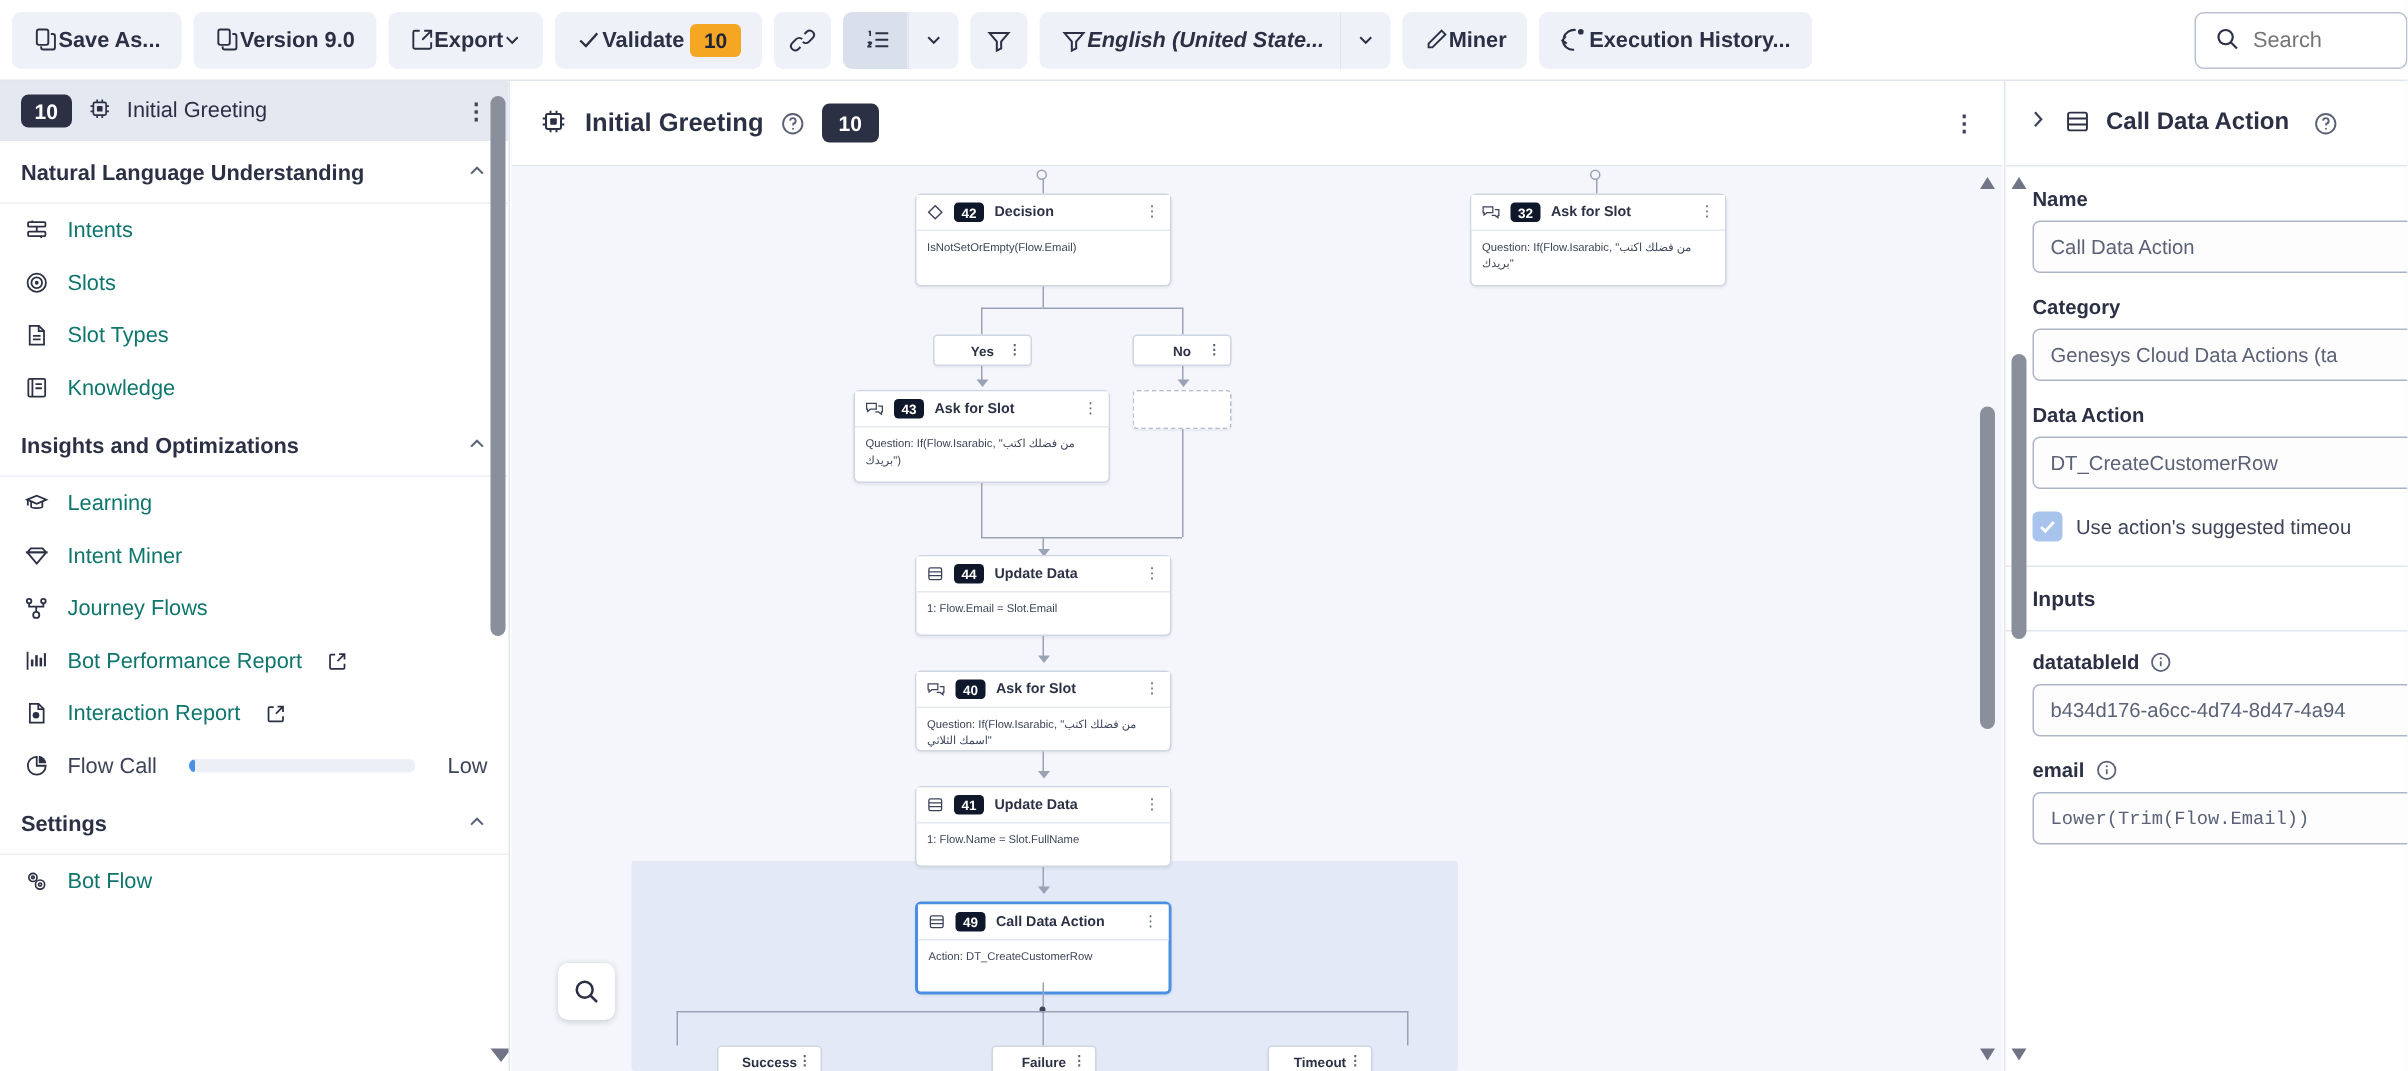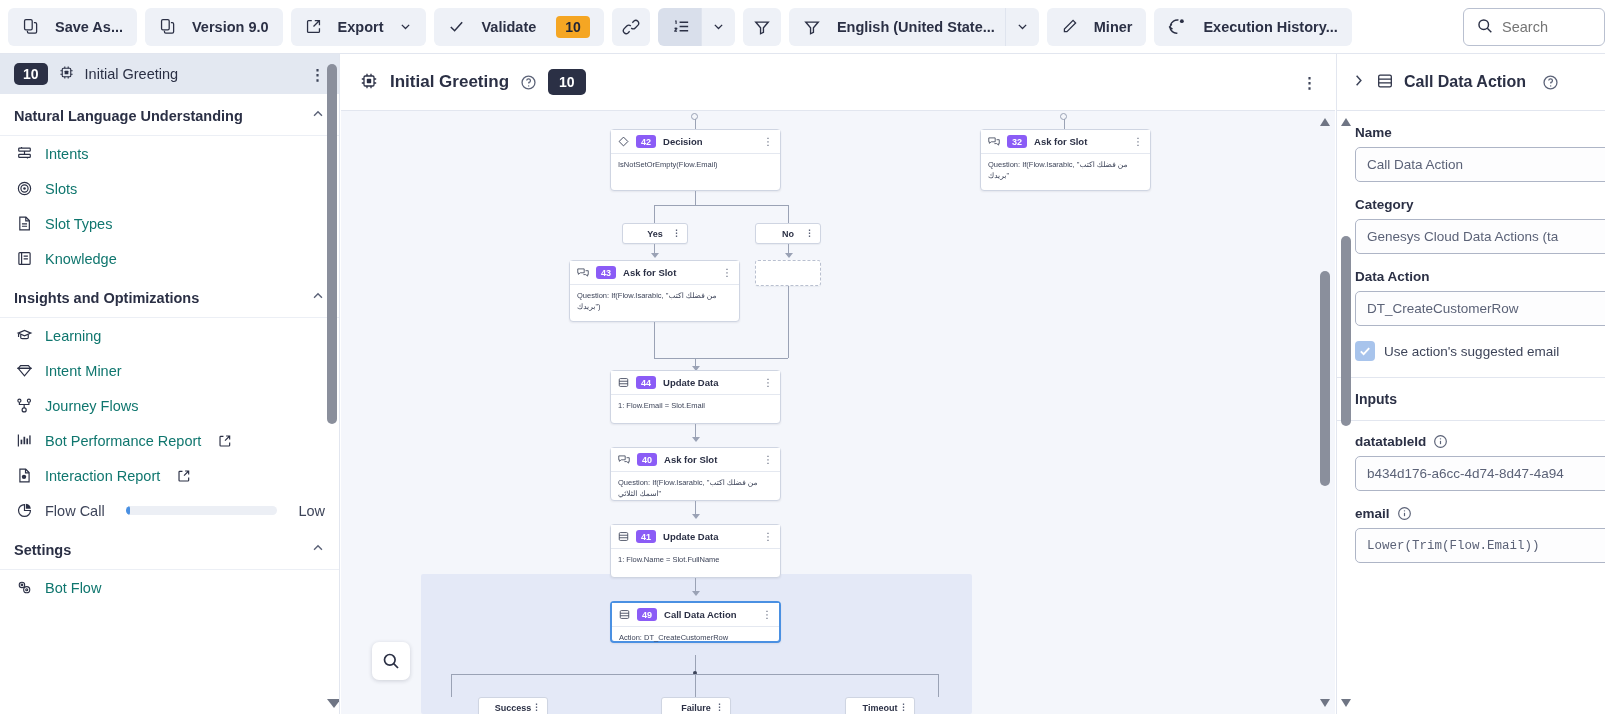--- a/index.html
+++ b/index.html
@@ -14,35 +14,35 @@
   .app { position:relative; width:1605px; height:714px; }
 
   
   .toolbar{
     position:absolute; top:0; left:0; width:1605px; height:54px;
     background:#fff; border-bottom:1px solid #e2e6ef;
     display:flex; align-items:center; gap:8px; padding:0 8px;
   }
   .tbtn{
     height:38px; background:#eef1f7; border-radius:6px;
-    display:flex; align-items:center; gap:16px; padding:0 14px;
+    display:flex; align-items:center; gap:0; padding:0 14px;
     font-size:14.5px; font-weight:600; color:#2b3045; cursor:pointer;
     white-space:nowrap; border:none;
   }
   .tbtn .ico{ display:flex; align-items:center; }
   .tbtn.square{ padding:0 10px; }
   .tbtn.split-l{ border-radius:6px 0 0 6px; padding-right:10px; }
   .tbtn.split-r{ border-radius:0 6px 6px 0; padding:0 10px; margin-left:-8px; border-left:1px solid #dfe4ee;}
   .tbtn.active{ background:#d9dfeb; }
   .badge-orange{
     background:#f5a623; color:#1f2436; font-weight:700; font-size:14px;
     border-radius:4px; padding:3px 9px; margin-left:4px;
   }
   .lang-btn{ max-width:220px; }
-  .lang-btn span.lbl{ overflow:hidden; text-overflow:ellipsis; white-space:nowrap; }
+  .lang-btn span.lbl{ overflow:hidden; text-overflow:ellipsis; white-space:nowrap;font-style:italic; }
   .searchbox{
     position:absolute; right:0px; top:8px; height:38px; min-width:120px;
     border:1px solid #b9c0d0; border-radius:6px; background:#fff;
     display:flex; align-items:center; gap:8px; padding:0 12px; color:#5d6party;
   }
   .searchbox input{
     border:none; outline:none; font-family:inherit; font-size:14.5px;
     color:#2b3045; width:90px; background:transparent;
   }
 
@@ -132,21 +132,21 @@
     position:absolute; background:#fff; border:1px solid #cfd5e2;
     border-radius:4px; box-shadow:0 1px 2px rgba(26,32,56,.07);
   }
   .node.sel{ border:2px solid #4a90e2; }
   .node-head{
     display:flex; align-items:center; gap:7px; padding:5px 7px;
     border-bottom:1px solid #e4e8f0; background:#fff;
   }
   .node-head .nico{ display:flex; color:#3d4459; }
   .node-num{
-    background:#8b5cf6; color:#fff; font-size:9px; font-weight:700;
+    background:#0f172a; color:#fff; font-size:9px; font-weight:700;
     border-radius:3px; padding:1.5px 5px; min-width:19px; text-align:center;
   }
   .node-title{ font-size:9.5px; font-weight:700; color:#2b3045; flex:1; }
   .node-kebab{ font-size:10px; color:#5b6277; cursor:pointer; line-height:1;}
   .node-body{ padding:5px 7px; font-size:7.5px; color:#3d4459; line-height:1.5;}
 
   .pill{
     position:absolute; background:#fff; border:1px solid #cfd5e2;
     border-radius:3px; height:21px; display:flex; align-items:center;
     justify-content:center; gap:10px; font-size:9px; font-weight:600;
@@ -689,21 +689,21 @@
           <span class="node-num">41</span>
           <span class="node-title">Update Data</span>
           <span class="node-kebab">⋮</span>
         </div>
         <div class="node-body">1: Flow.Name = Slot.FullName</div>
       </div>
 
       <div class="edge v" style="left:354px; top:467px; height:16px;"></div>
       <div class="arrow-dn" style="left:351px; top:480px;"></div>
 
-      <div class="node sel" style="left:269px; top:490px; width:171px; height:42px;">
+      <div class="node sel" style="left:269px; top:490px; width:171px; height:62px;">
         <div class="node-head">
           <span class="nico">
             <svg width="11" height="11" viewBox="0 0 14 14" fill="none" stroke="#3d4459" stroke-width="1.1">
               <rect x="1.6" y="2" width="10.8" height="10" rx="1.4"></rect>
                 <path d="M1.6 5.4h10.8M1.6 8.6h10.8"></path>
             </svg>
           </span>
           <span class="node-num">49</span>
           <span class="node-title">Call Data Action</span>
           <span class="node-kebab">⋮</span>
@@ -792,21 +792,21 @@
       <div class="fld">
         <span>DT_CreateCustomerRow</span>
       </div>
 
       <div class="chk-row">
         <span class="chk">
           <svg width="14" height="14" viewBox="0 0 16 16" fill="none" stroke="#ffffff" stroke-width="2.1">
             <path d="M3.2 8.4l3.2 3.2 6.4-7"></path>
           </svg>
         </span>
-        <span class="chk-lbl">Use action's suggested email</span>
+        <span class="chk-lbl">Use action's suggested timeou</span>
       </div>
 
       <div class="rp-sep"></div>
       <div class="rp-section">Inputs</div>
       <div class="rp-sep"></div>
 
       <div style="height:13px"></div>
 
       <div class="fld-label">
         <span>datatableId</span>

